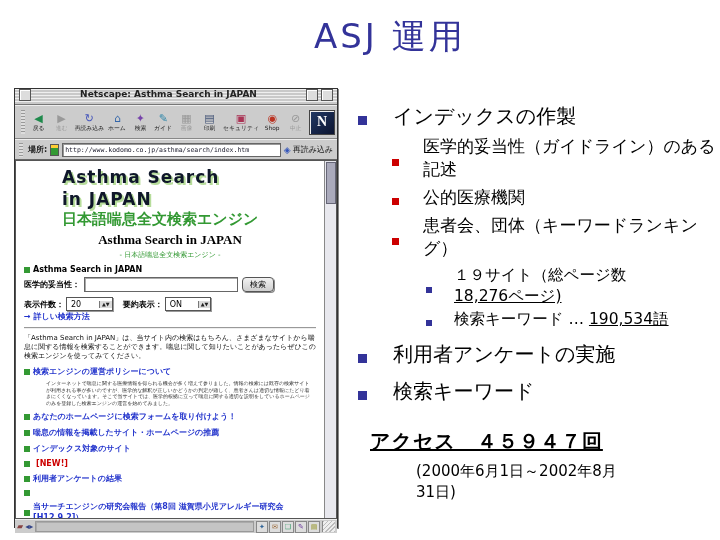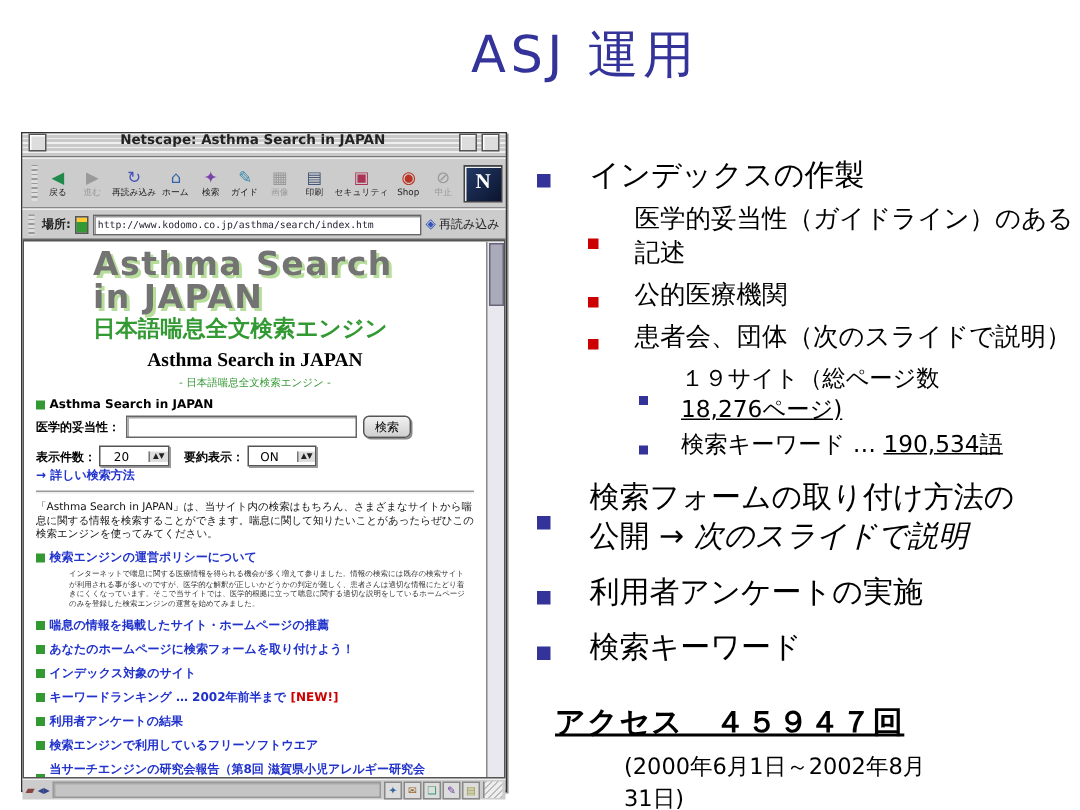--- a/index.html
+++ b/index.html
@@ -61,38 +61,38 @@
   .related{display:flex;align-items:center;gap:2px;font-size:8px;color:#222;white-space:nowrap;}
   .rel-icon{font-size:9px;color:#3355bb;}
 
   .content{position:relative;height:357px;background:#fff;border:1px solid #555;margin:0;
            overflow:hidden;}
   .scrollbar{position:absolute;top:0;right:0;width:11px;height:100%;background:#e8e8ee;
              border-left:1px solid #888;}
   .thumb{position:absolute;top:1px;left:1px;width:8px;height:40px;background:#aab;border:1px solid #667;}
   .page{position:absolute;inset:0 12px 0 0;padding:5px 8px 0 8px;}
 
-  .logo{margin-left:38px;font-size:22px;line-height:22px;font-weight:bold;color:#737373;
+  .logo{margin-left:38px;font-size:17px;line-height:22px;font-weight:bold;color:#0f172a;
         text-shadow:2px 2px 0 #b7dd9b;letter-spacing:1px;}
   .logo-jp{margin-left:38px;font-size:15px;line-height:19px;font-weight:bold;color:#339933;}
   .head-en{text-align:center;font-family:"Liberation Serif",serif;font-weight:bold;font-size:13px;
            margin-top:3px;}
   .head-jp{text-align:center;font-size:7px;color:#339933;margin-top:2px;}
 
   .form{margin-top:5px;font-size:8px;}
   .frow{display:flex;align-items:center;margin-top:3px;}
   .gsq{width:6px;height:6px;background:#339933;margin-right:3px;flex:0 0 6px;}
   .b{font-weight:bold;}
   .kw-input{width:148px;height:11px;border:1px solid #666;box-shadow:inset 1px 1px 0 #aaa;
             background:#fff;margin:0 4px;}
   .mac-btn{font-size:8px;border:1px solid #555;border-radius:4px;background:linear-gradient(#f2f2f2,#cfcfcf);
            padding:1px 7px;box-shadow:1px 1px 0 #888;}
   .popup{display:inline-flex;align-items:center;border:1px solid #555;background:#fff;
          box-shadow:1px 1px 0 #999;margin:0 10px 0 2px;height:12px;}
-  .popup .val{padding:0 8px 0 4px;font-size:8px;min-width:20px;text-align:center;}
+  .popup .val{padding:0 8px 0 4px;font-size:8px;min-width:20px;}
   .popup .arr{border-left:1px solid #777;background:#ddd;font-size:5px;line-height:5px;
               padding:1px 2px;display:flex;flex-direction:column;color:#222;}
   .detail-link{margin-top:0;font-size:8px;color:#2233cc;font-weight:bold;}
   hr.rule{border:0;border-top:1px solid #999;border-bottom:1px solid #eee;margin:5px 0;}
   .intro{font-size:7px;line-height:9px;color:#111;}
   .sec{display:flex;align-items:center;margin-top:5px;font-size:8px;font-weight:bold;color:#2233cc;}
   .sec .gsq{margin-top:1px;}
   .new{color:#cc0000;margin-left:3px;}
   .note{font-size:5px;line-height:6.5px;color:#333;margin:3px 4px 0 22px;}
 
@@ -123,37 +123,33 @@
     <span class="txt">医学的妥当性（ガイドライン）のある記述</span>
   </div>
 
   <div class="row l2">
     <span class="sq2"></span>
     <span class="txt">公的医療機関</span>
   </div>
 
   <div class="row l2">
     <span class="sq2"></span>
-    <span class="txt">患者会、団体（次のスライドで説明）</span>
+    <span class="txt">患者会、団体（キーワードランキング）</span>
   </div>
 
   <div class="row l3">
     <span class="sq3"></span>
     <span class="txt"><span>１９サイト（総ページ数 </span><span class="ul">18,276ページ)</span></span>
   </div>
 
   <div class="row l3">
     <span class="sq3"></span>
     <span class="txt"><span>検索キーワード … </span><span class="ul">190,534語</span></span>
   </div>
 
-  <div class="row l1">
-    <span class="sq1"></span>
-    <span class="txt"><span>検索フォームの取り付け方法の公開</span><span> → </span><span class="it">次のスライドで説明</span></span>
-  </div>
 
   <div class="row l1">
     <span class="sq1"></span>
     <span class="txt">利用者アンケートの実施</span>
   </div>
 
   <div class="row l1">
     <span class="sq1"></span>
     <span class="txt">検索キーワード</span>
   </div>
@@ -275,42 +271,40 @@
       <div class="intro">「Asthma Search in JAPAN」は、当サイト内の検索はもちろん、さまざまなサイトから喘息に関する情報を検索することができます。喘息に関して知りたいことがあったらぜひこの検索エンジンを使ってみてください。</div>
 
       <div class="sec">
         <span class="gsq"></span>
         <span>検索エンジンの運営ポリシーについて</span>
       </div>
       <div class="note">インターネットで喘息に関する医療情報を得られる機会が多く増えて参りました。情報の検索には既存の検索サイトが利用される事が多いのですが、医学的な解釈が正しいかどうかの判定が難しく、患者さんは適切な情報にたどり着きにくくなっています。そこで当サイトでは、医学的根拠に立って喘息に関する適切な説明をしているホームページのみを登録した検索エンジンの運営を始めてみました。</div>
 
       <div class="sec">
         <span class="gsq"></span>
+        <span>あなたのホームページに検索フォームを取り付けよう！</span>
+      </div>
+      <div class="sec">
+        <span class="gsq"></span>
         <span>喘息の情報を掲載したサイト・ホームページの推薦</span>
       </div>
       <div class="sec">
         <span class="gsq"></span>
-        <span>あなたのホームページに検索フォームを取り付けよう！</span>
-      </div>
-      <div class="sec">
-        <span class="gsq"></span>
         <span>インデックス対象のサイト</span>
       </div>
       <div class="sec">
         <span class="gsq"></span>
-        <span>キーワードランキング … 2002年前半まで</span>
         <span class="new">[NEW!]</span>
       </div>
       <div class="sec">
         <span class="gsq"></span>
         <span>利用者アンケートの結果</span>
       </div>
       <div class="sec">
         <span class="gsq"></span>
-        <span>検索エンジンで利用しているフリーソフトウエア</span>
       </div>
       <div class="sec">
         <span class="gsq"></span>
         <span>当サーチエンジンの研究会報告（第8回 滋賀県小児アレルギー研究会[H12.9.2]）</span>
       </div>
 
     </div>
 
     <div class="scrollbar">
       <div class="thumb"></div>

